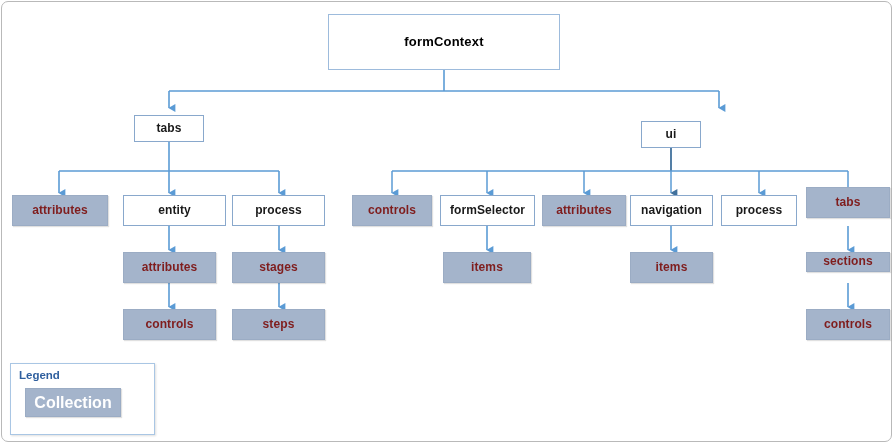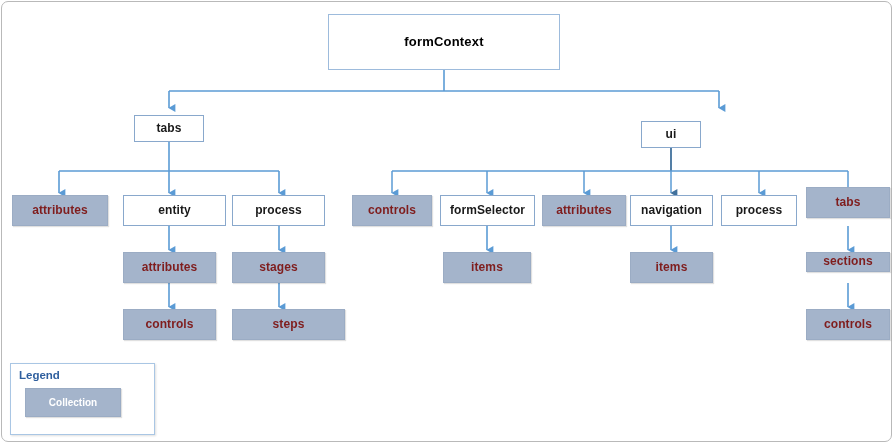--- a/index.html
+++ b/index.html
@@ -107,21 +107,21 @@
     top: 24px;
     width: 96px;
     height: 29px;
     background: #a4b4cb;
     border: 1px solid #9bacc4;
     box-sizing: border-box;
     display: flex;
     align-items: center;
     justify-content: center;
     color: #ffffff;
-    font-size: 10px;
+    font-size: 16px;
     font-weight: bold;
     box-shadow: 1px 1px 1px rgba(0,0,0,0.12);
   }
 </style>
 </head>
 <body>
 
 <div id="canvas">
 
   <div id="frame"></div>
@@ -220,21 +220,21 @@
   <div class="node collection" style="left:123px; top:252px; width:93px; height:31px;">
     <span>attributes</span>
   </div>
   <div class="node collection" style="left:123px; top:309px; width:93px; height:31px;">
     <span>controls</span>
   </div>
 
   <div class="node collection" style="left:232px; top:252px; width:93px; height:31px;">
     <span>stages</span>
   </div>
-  <div class="node collection" style="left:232px; top:309px; width:113px; height:31px;">
+  <div class="node collection" style="left:232px; top:309px; width:93px; height:31px;">
     <span>steps</span>
   </div>
 
   <div class="node collection" style="left:352px; top:195px; width:80px; height:31px;">
     <span>controls</span>
   </div>
   <div class="node plain" style="left:440px; top:195px; width:95px; height:31px;">
     <span>formSelector</span>
   </div>
   <div class="node collection" style="left:542px; top:195px; width:84px; height:31px;">

